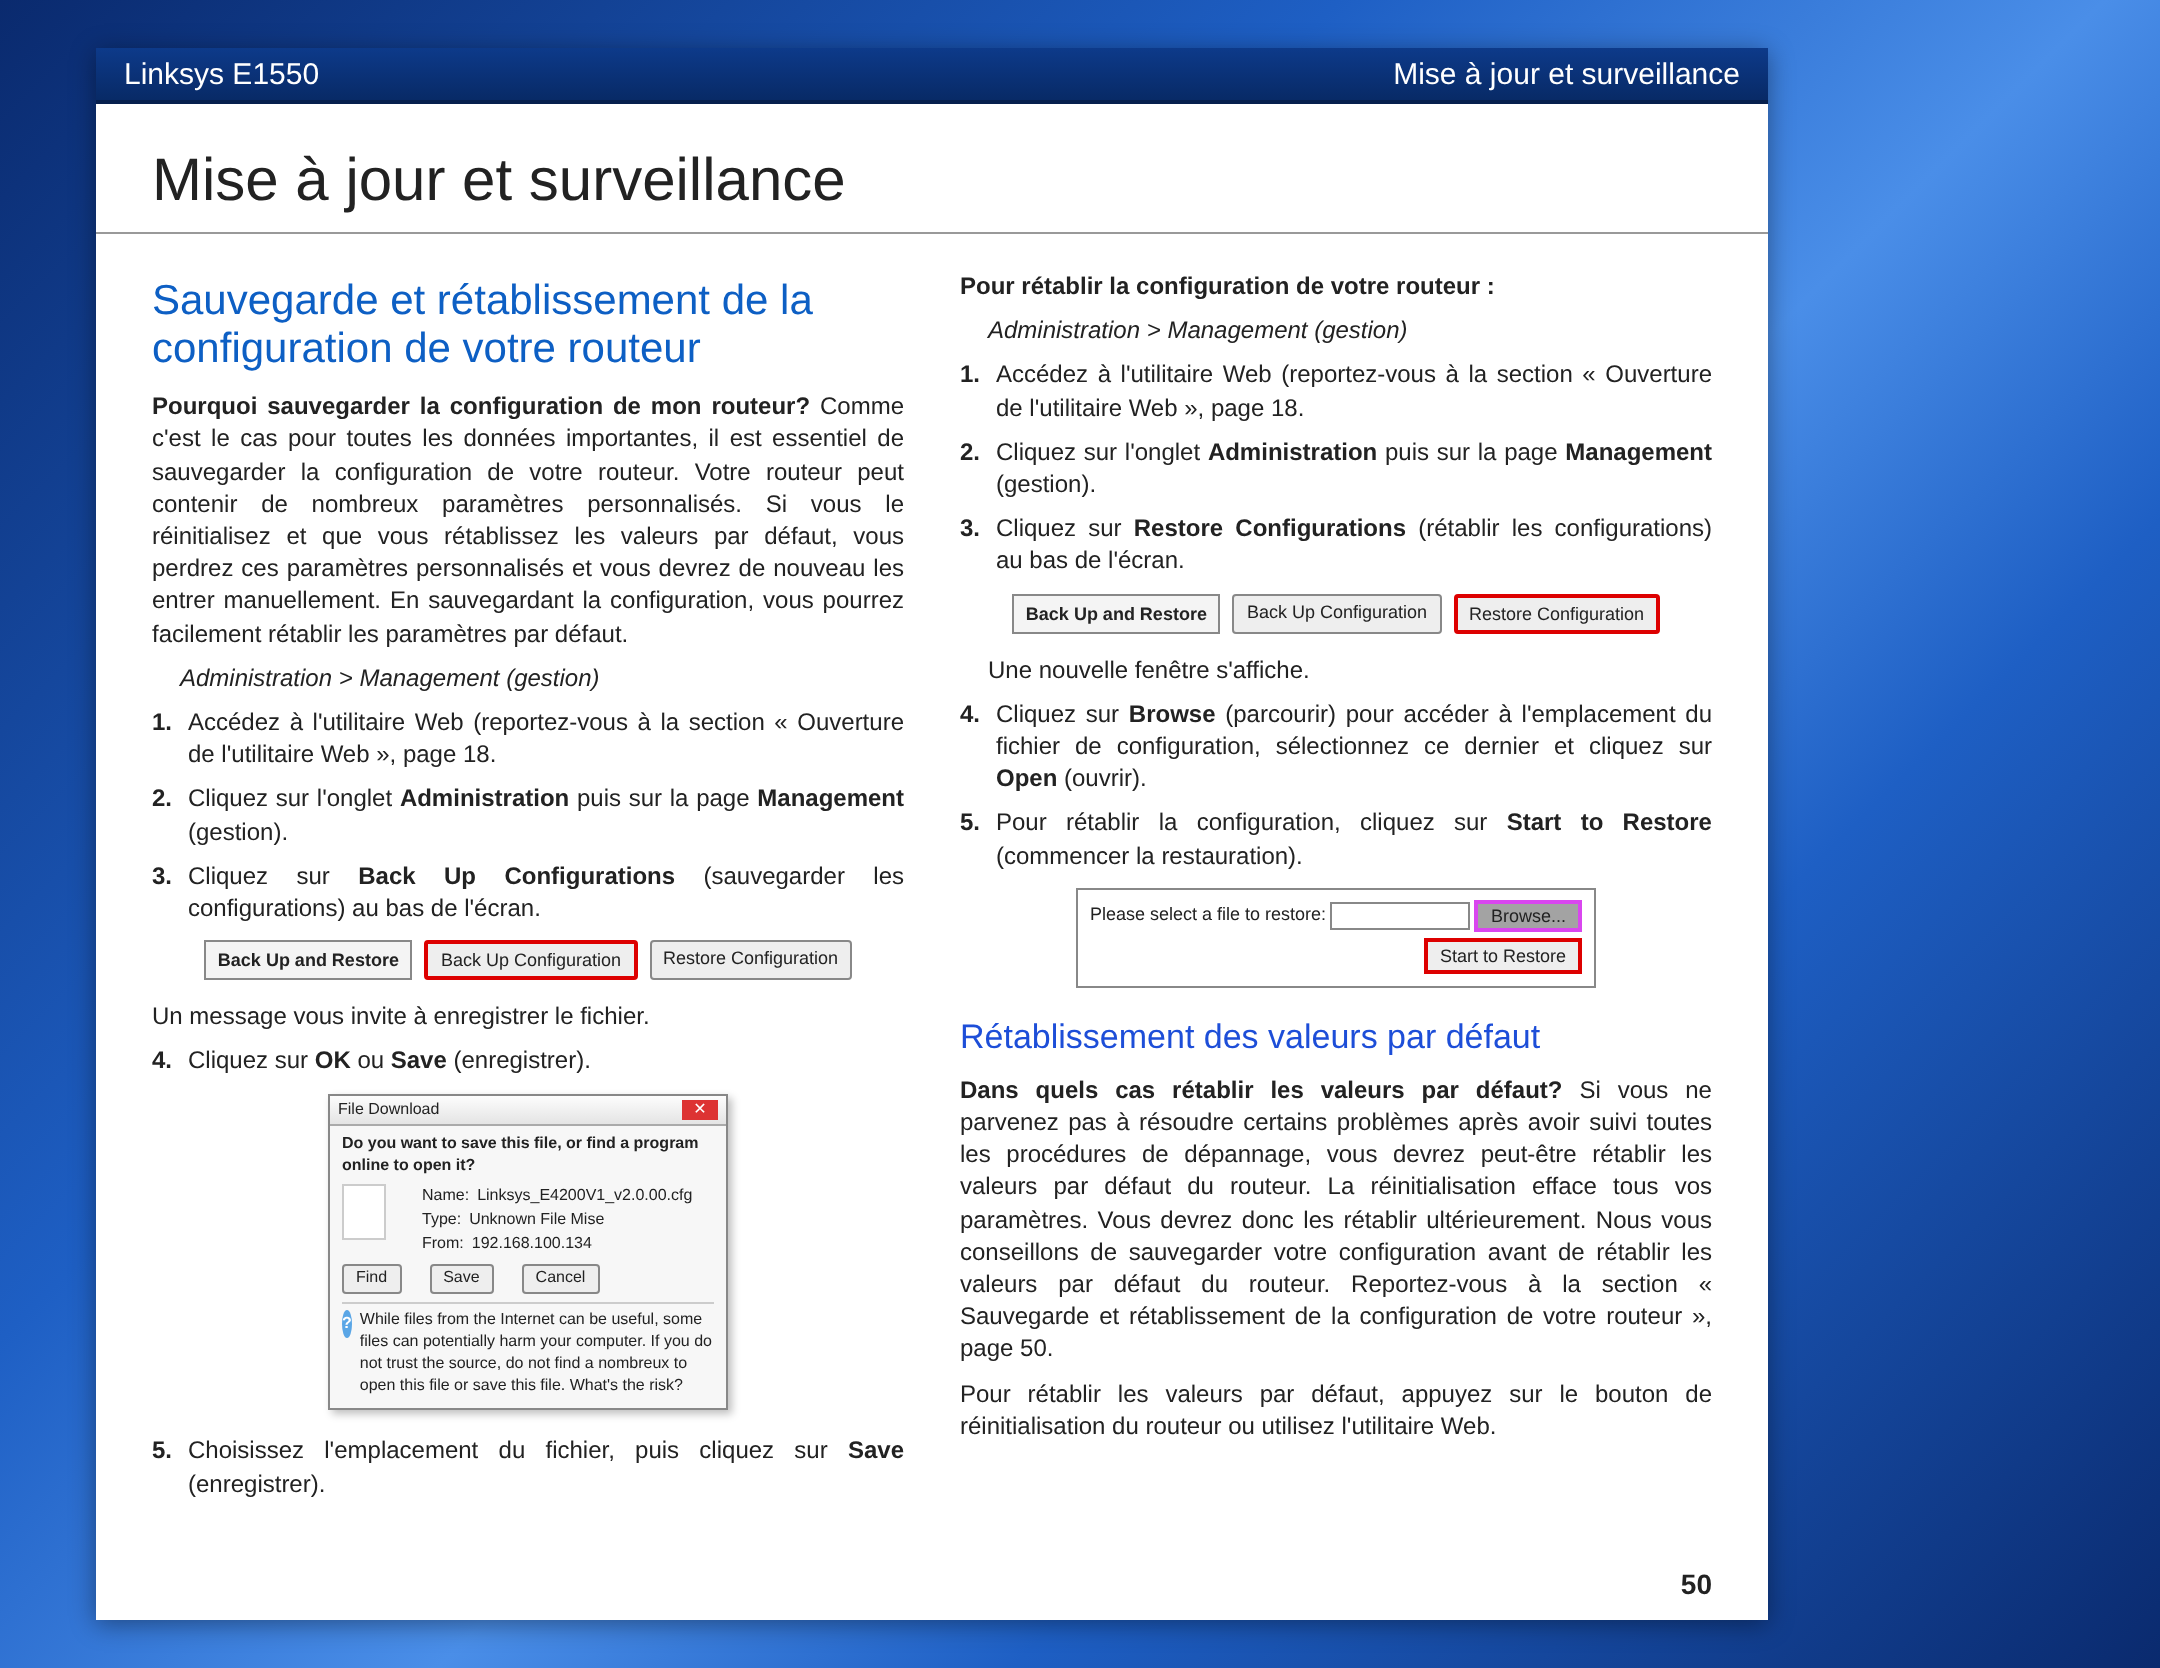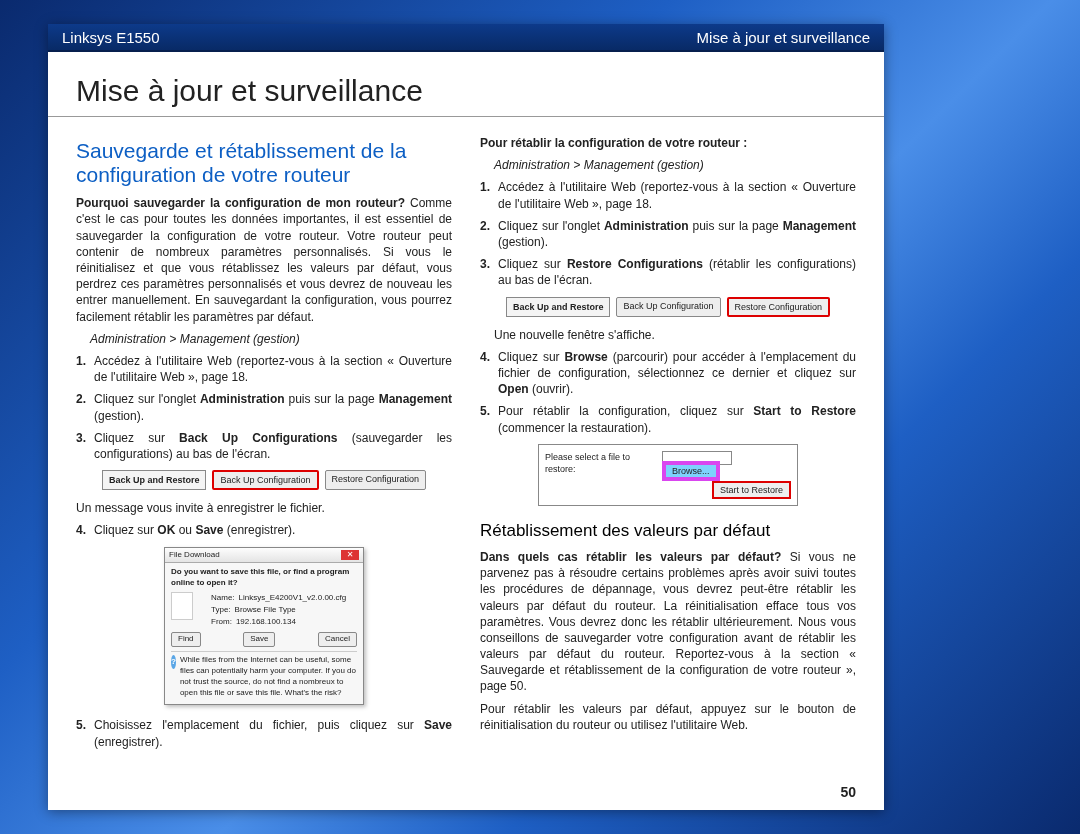--- a/index.html
+++ b/index.html
@@ -47,21 +47,21 @@
   .col { width: 50%; font-size: 12px; line-height: 1.35; color: #222; }
   .col p { margin-bottom: 6px; text-align: justify; }
   h2.section-blue {
     color: #0d5fc4;
     font-size: 21px;
     font-weight: 500;
     margin: 4px 0 8px 0;
     line-height: 1.15;
   }
   h3.section-blue-sm {
-    color: #000000;
+    color: #1d4ed8;
     font-size: 17px;
     font-weight: 500;
     margin: 14px 0 6px 0;
   }
   .bold-lead { font-weight: 700; }
   .navpath { font-style: italic; margin: 4px 0 4px 14px; }
   ol.steps { list-style: none; margin: 4px 0 8px 0; }
   ol.steps li { display: flex; margin-bottom: 6px; text-align: justify; }
   ol.steps li .num { font-weight: 700; width: 18px; flex-shrink: 0; }
   ol.steps li .txt { flex: 1; }
@@ -87,31 +87,31 @@
   }
   .dialog .titlebar {
     background: linear-gradient(#fdfdfd,#e4e4e4);
     margin:-4px -6px 4px -6px; padding:2px 4px;
     display:flex; justify-content:space-between; align-items:center;
     border-bottom:1px solid #aaa;
   }
   .dialog .closebox { background:#d33; color:#fff; width:18px; height:10px; text-align:center; line-height:9px; font-size:8px;}
   .dialog .row { display:flex; gap:4px; margin:1px 0;}
   .dialog .blk { background:#fff; border:1px solid #ccc; width:22px; height:28px;}
-  .dialog .btns { display:flex; justify-content:space-between; gap:2px; margin-top:4px;}
+  .dialog .btns { display:flex; justify-content:flex-start; gap:14px; margin-top:4px;}
   .dialog .btns span { border:1px solid #888; background:#eee; padding:1px 6px; border-radius:2px;}
   .dialog .warn { display:flex; gap:4px; margin-top:4px; border-top:1px solid #ccc; padding-top:3px;}
   .dialog .warnicon { width:14px; height:14px; background:#5aa6e6; border-radius:50%; color:#fff; font-weight:700; text-align:center; line-height:14px;}
   .restorebox {
     width: 260px; margin: 8px auto 4px auto;
     border:1px solid #888; background:#fff; font-size:9px; padding:6px;
   }
   .restorebox .top { display:flex; justify-content:space-between; align-items:flex-start; }
   .restorebox input { border:1px solid #888; height:14px; width:70px; font-size:9px;}
-  .restorebox .browse { border:4px solid #d946ef; padding:1px 6px; background:#7dd3fc; font-size:9px;}
+  .restorebox .browse { border:2px solid #d946ef; padding:1px 6px; background:#a3a3a3; font-size:9px;}
   .restorebox .start { border:2px solid #d00; padding:1px 6px; background:#eee; font-size:9px; display:inline-block; margin-top:4px; float:right;}
   .page-num {
     position: absolute; bottom: 10px; right: 28px;
     font-size: 14px; font-weight: 700; color:#222;
   }
 </style>
 </head>
 <body>
 
 <div class="page">
@@ -167,21 +167,21 @@
         <div style="font-weight:700; margin-bottom:3px;">Do you want to save this file, or find a program online to open it?</div>
         <div style="display:flex; gap:18px;">
           <div class="blk"></div>
           <div style="flex:1;">
             <div class="row">
                 <span>Name:</span>
                 <span>Linksys_E4200V1_v2.0.00.cfg</span>
               </div>
             <div class="row">
                 <span>Type:</span>
-                <span>Browse File Type</span>
+                <span>Unknown File Mise</span>
               </div>
             <div class="row">
                 <span>From:</span>
                 <span>192.168.100.134</span>
               </div>
           </div>
         </div>
         <div class="btns">
           <span>Find</span>
           <span>Save</span>

